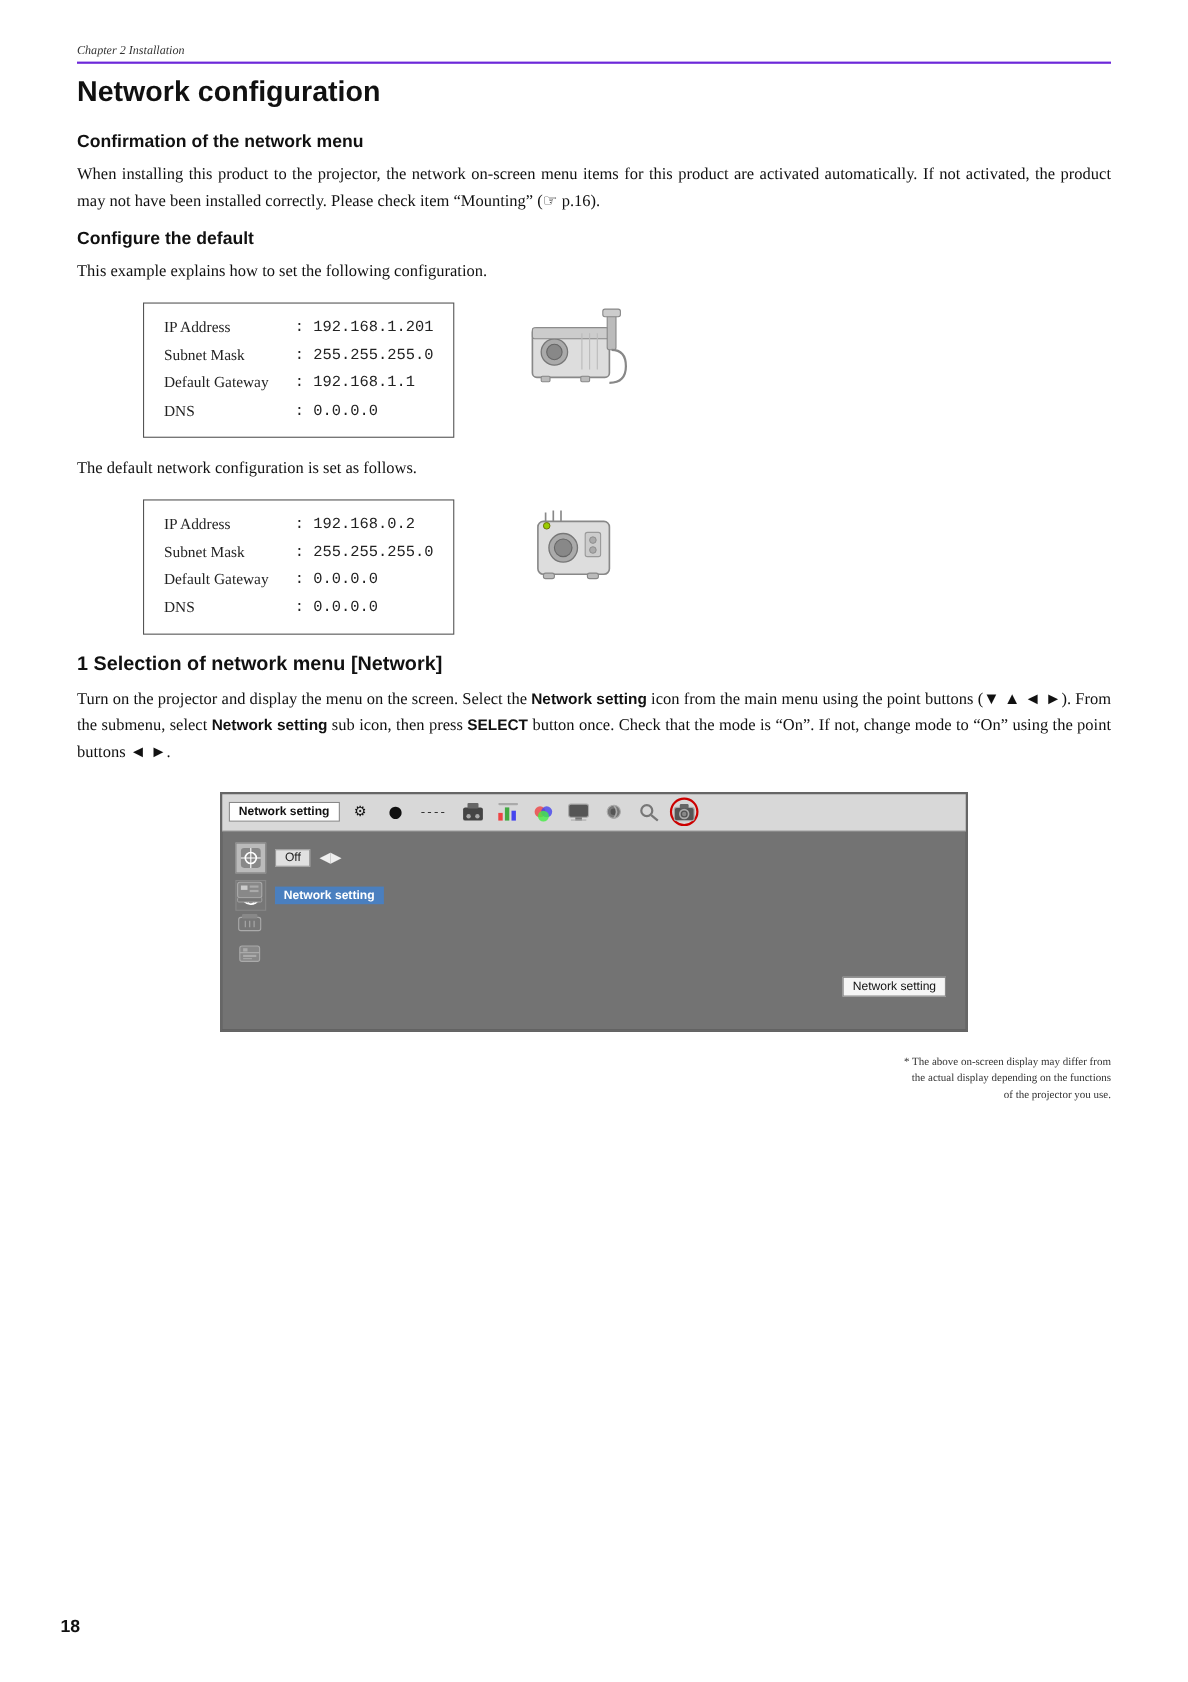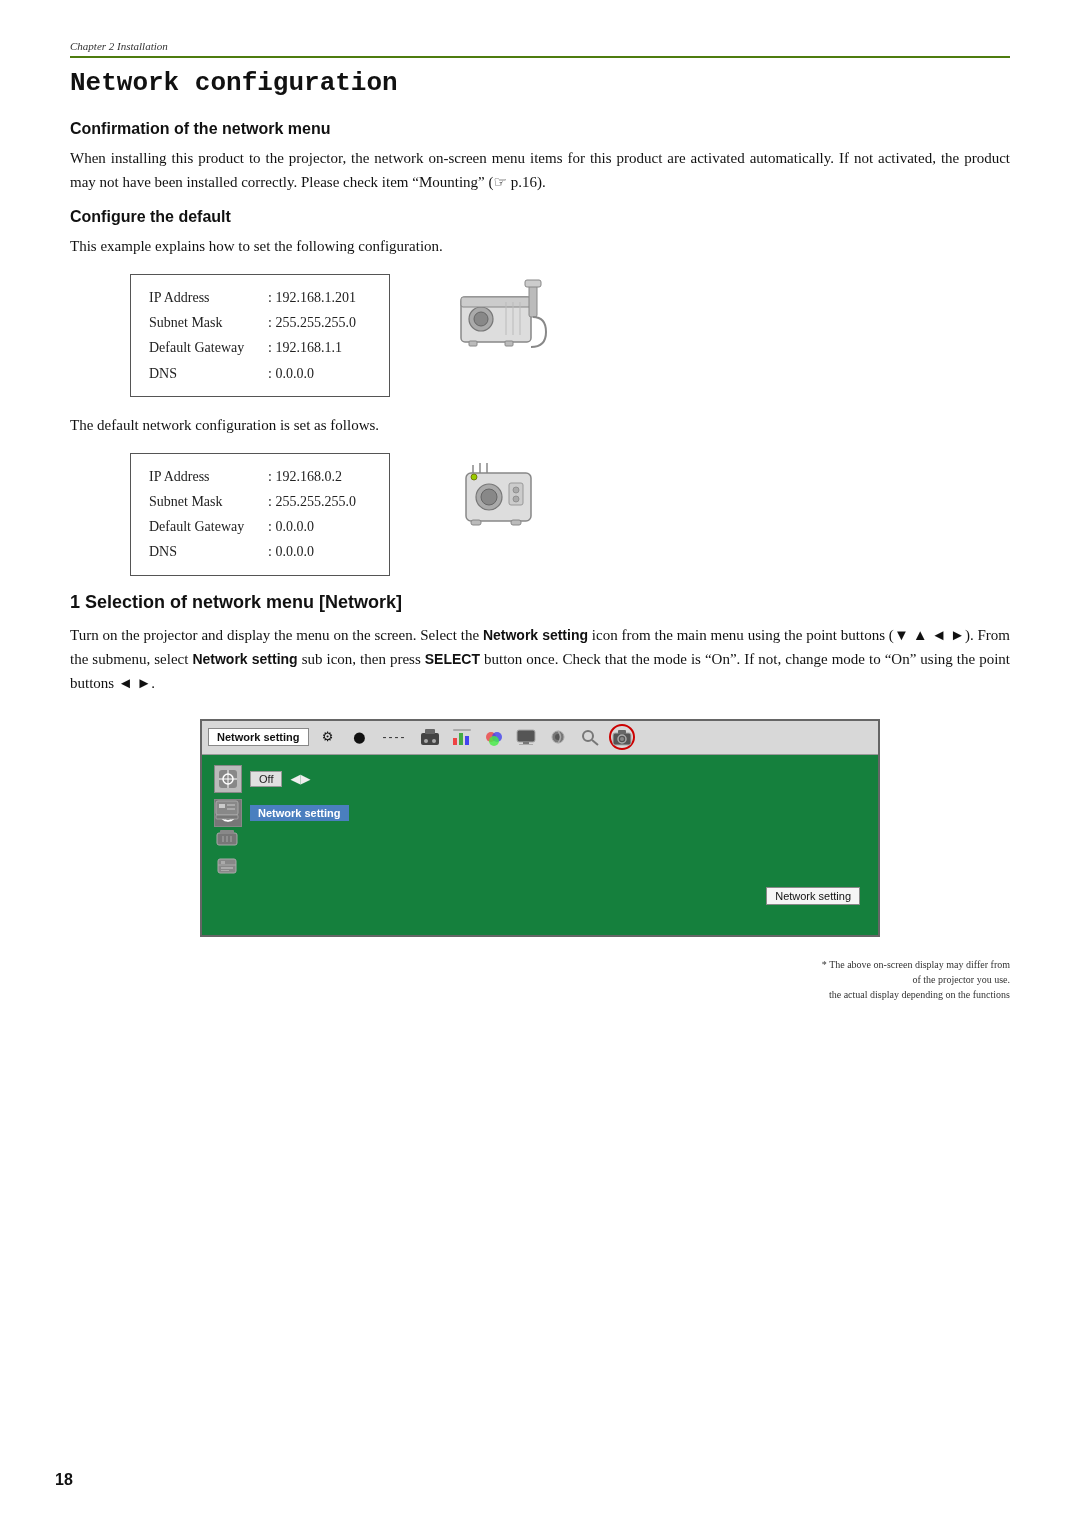--- a/index.html
+++ b/index.html
@@ -14,24 +14,24 @@
     }
     .chapter-label {
       font-style: italic;
       font-size: 11px;
       color: #333;
       margin-bottom: 4px;
     }
     .page-title {
       font-size: 26px;
       font-weight: bold;
-      border-top: 2px solid #4d7c0f;
+      border-top: 2px solid #6d28d9;
       padding-top: 10px;
       margin-bottom: 22px;
-      font-family: Liberation Mono, monospace;
+      font-family: Liberation Sans, sans-serif;
     }
     .section-heading {
       font-size: 16px;
       font-weight: bold;
       font-family: Arial, sans-serif;
       margin-bottom: 8px;
     }
     .body-text {
       font-size: 15px;
       line-height: 1.6;
@@ -54,20 +54,21 @@
     .config-table-row {
       display: flex;
       gap: 4px;
     }
     .config-label {
       min-width: 115px;
       color: #222;
     }
     .config-value {
       color: #222;
+      font-family: Liberation Mono, monospace;
     }
     .projector-img {
       width: 120px;
       height: 90px;
       display: flex;
       align-items: center;
       justify-content: center;
     }
     .section-num-heading {
       font-size: 18px;
@@ -122,21 +123,21 @@
       border-radius: 50%;
     }
     .menu-dots {
       font-size: 12px;
       color: #333;
       letter-spacing: 2px;
       font-family: Arial, sans-serif;
       padding: 0 4px;
     }
     .screen-body {
-      background: #15803d;
+      background: #737373;
       padding: 10px 12px 14px 12px;
       min-height: 180px;
       position: relative;
     }
     .submenu-row {
       display: flex;
       align-items: center;
       gap: 8px;
       margin-bottom: 6px;
     }
@@ -448,17 +449,17 @@
           </svg>
       </div>
     </div>
 
     <div class="tooltip-box">Network setting</div>
   </div>
 </div>
 
 <div class="footnote">
   <div>* The above on-screen display may differ from</div>
+  <div>the actual display depending on the functions</div>
   <div>of the projector you use.</div>
-  <div>the actual display depending on the functions</div>
 </div>
 
 <div class="page-number">18</div>
 
 </body></html>

